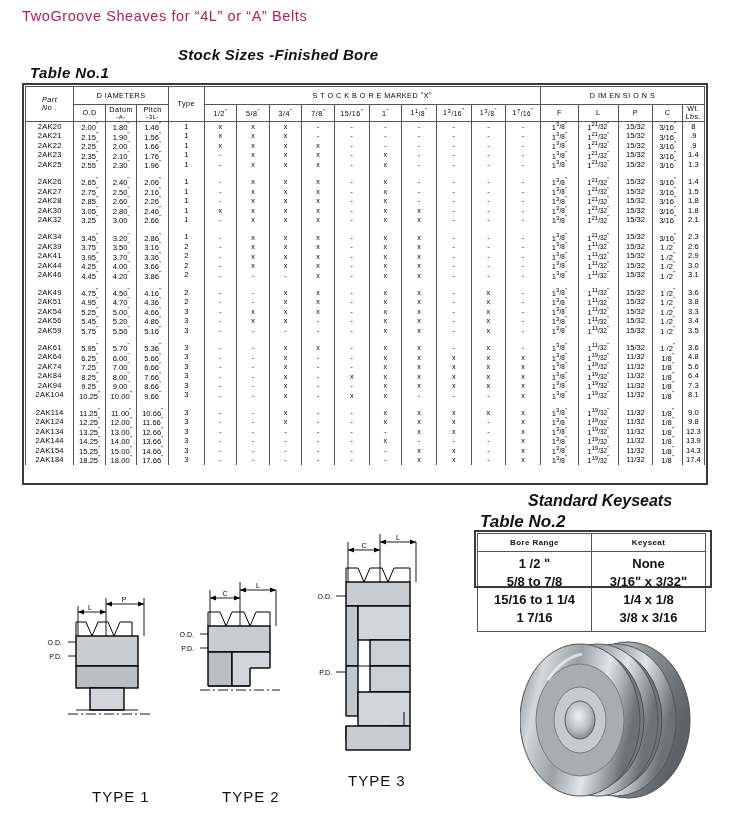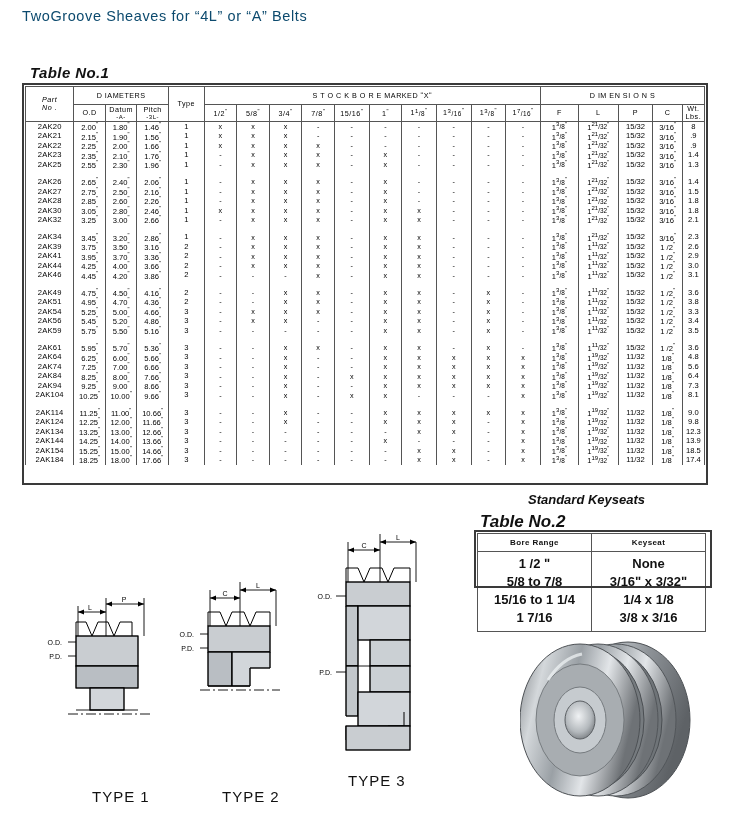--- a/index.html
+++ b/index.html
@@ -9,21 +9,21 @@
     font-family:"Liberation Sans", sans-serif;
     color:#111;
     position:relative;
     overflow:hidden;
   }
   .page{position:absolute;inset:0;}
 
   
   #main-title{
     position:absolute;left:22px;top:8px;
-    font-size:14.5px;letter-spacing:.6px;color:#0c4a6e;white-space:nowrap;
+    font-size:14.5px;letter-spacing:.6px;color:#be185d;white-space:nowrap;
   }
   #subtitle{
     position:absolute;left:178px;top:46px;
     font-size:15px;font-style:italic;font-weight:bold;letter-spacing:.3px;white-space:nowrap;
   }
   #table1-label{
     position:absolute;left:30px;top:64px;
     font-size:15px;font-style:italic;font-weight:bold;letter-spacing:.4px;
   }
 
@@ -70,21 +70,21 @@
 
   
   #table1-frame{
     position:absolute;left:22px;top:83px;width:682px;height:398px;
     border:2px solid #3a3a3a;pointer-events:none;
   }
 
   
   #keyseat-title{
     position:absolute;left:528px;top:492px;
-    font-size:13px;font-style:italic;font-weight:bold;white-space:nowrap;
+    font-size:16px;font-style:italic;font-weight:bold;white-space:nowrap;
   }
   #table2-label{
     position:absolute;left:480px;top:512px;
     font-size:17px;font-style:italic;font-weight:bold;
   }
   #table2-wrap{position:absolute;left:477px;top:533px;width:228px;}
   table.keys{
     border-collapse:collapse;table-layout:fixed;width:228px;font-size:8px;
   }
   table.keys th,table.keys td{
@@ -108,20 +108,21 @@
 
   
   #photo{position:absolute;left:520px;top:620px;width:200px;height:200px;}
 </style>
 </head>
 <body>
 
 <div class="page">
 
   <div id="main-title">TwoGroove Sheaves for  “4L”  or  “A”  Belts</div>
+  <div id="subtitle">Stock Sizes -Finished Bore</div>
   <div id="table1-label">Table No.1</div>
 
 
   <div id="table1-wrap">
     <table class="grid" id="t1">
       <colgroup>
         <col style="width:46px">
           <col style="width:30px">
           <col style="width:30px">
           <col style="width:30px">
@@ -958,21 +959,21 @@
             <td class="cell mark">-</td>
             <td class="cell mark">-</td>
             <td class="cell mark">x</td>
             <td class="cell mark">x</td>
             <td class="cell mark">-</td>
             <td class="cell mark">x</td>
             <td class="cell"><span class="whole">1</span><span class="frac"><sup>3</sup>/8</span><span class="pr">ʺ</span></td>
             <td class="cell"><span class="whole">1</span><span class="frac"><sup>19</sup>/32</span><span class="pr">ʺ</span></td>
             <td class="cell"><span class="whole">11/32</span></td>
             <td class="cell"><span class="whole">1/8</span><span class="pr">ʺ</span></td>
-            <td class="cell">18.5</td>
+            <td class="cell">14.3</td>
           </tr>
           <tr class="data">
             <td class="cell"><span class="partno">2AK184</span></td>
             <td class="cell">18.25<span class="pr">ʺ</span></td>
             <td class="cell">18.00<span class="pr">ʺ</span></td>
             <td class="cell">17.66<span class="pr">ʺ</span></td>
             <td class="cell">3</td>
             <td class="cell mark">-</td>
             <td class="cell mark">-</td>
             <td class="cell mark">-</td>

